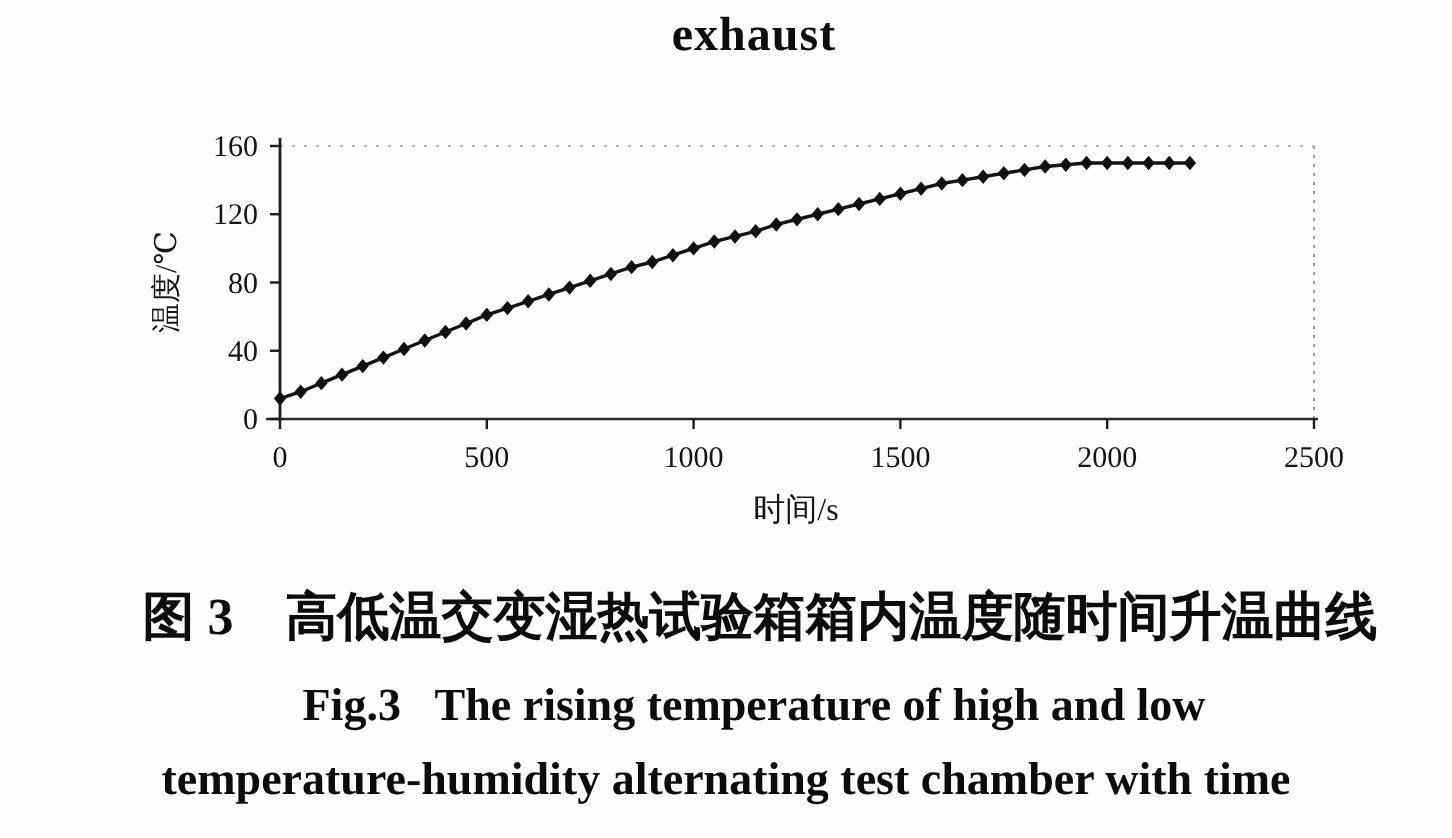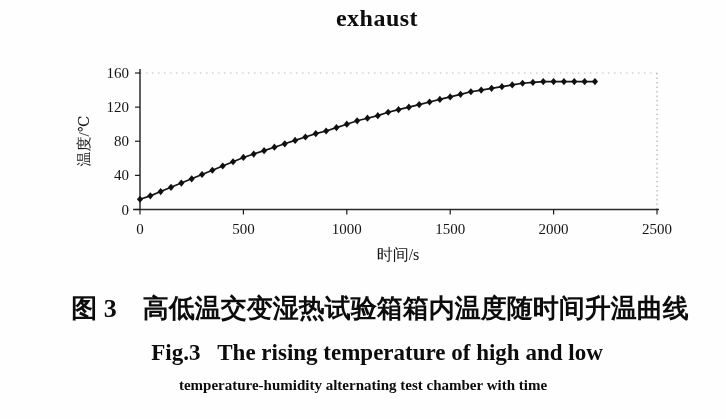--- a/index.html
+++ b/index.html
@@ -45,21 +45,21 @@
     position: absolute;
     top: 245px; left: 35px; width: 726px;
     text-align: center;
     font-size: 16px;
     color: #151515;
     white-space: pre;
   }
   .caption { position: absolute; width: 726px; text-align: center; font-weight: bold; white-space: pre; }
   .caption-zh  { top: 291px; left: 17px; font-size: 26px; color: #0c0c0c; }
   .caption-en1 { top: 340px; left: 14px; font-size: 23px; color: #0c0c0c; }
-  .caption-en2 { top: 377px; left: 0px;  font-size: 15px; color: #0c0c0c; }
+  .caption-en2 { top: 377px; left: 0px;  font-size: 23px; color: #0c0c0c; }
 </style>
 </head>
 <body>
 
 <div class="page">
 
   <div class="chart-title">exhaust</div>
 
   <svg id="chart-svg" width="726" height="280">
       <line x1="140" y1="73" x2="657" y2="73" stroke="#bcbcbc" stroke-width="1" stroke-dasharray="1.5,4.5"></line>

